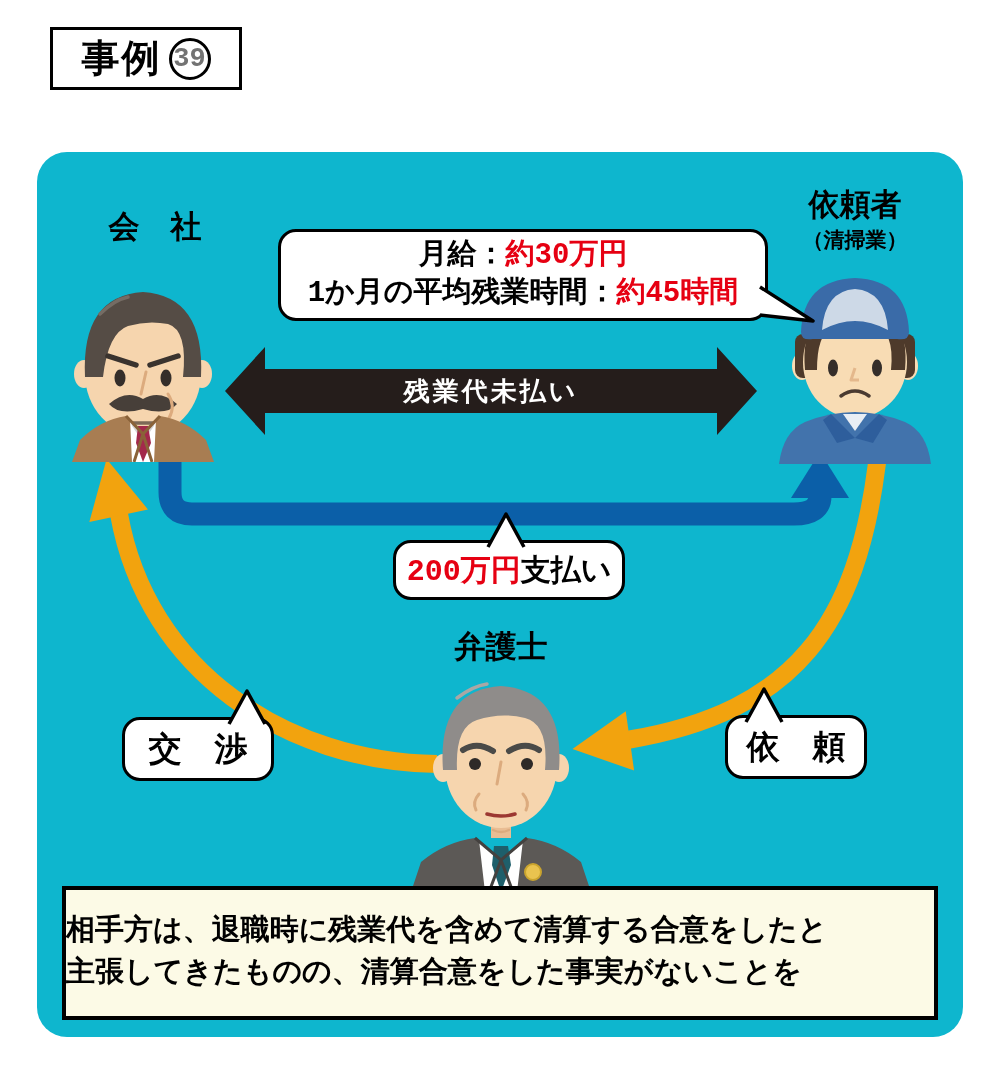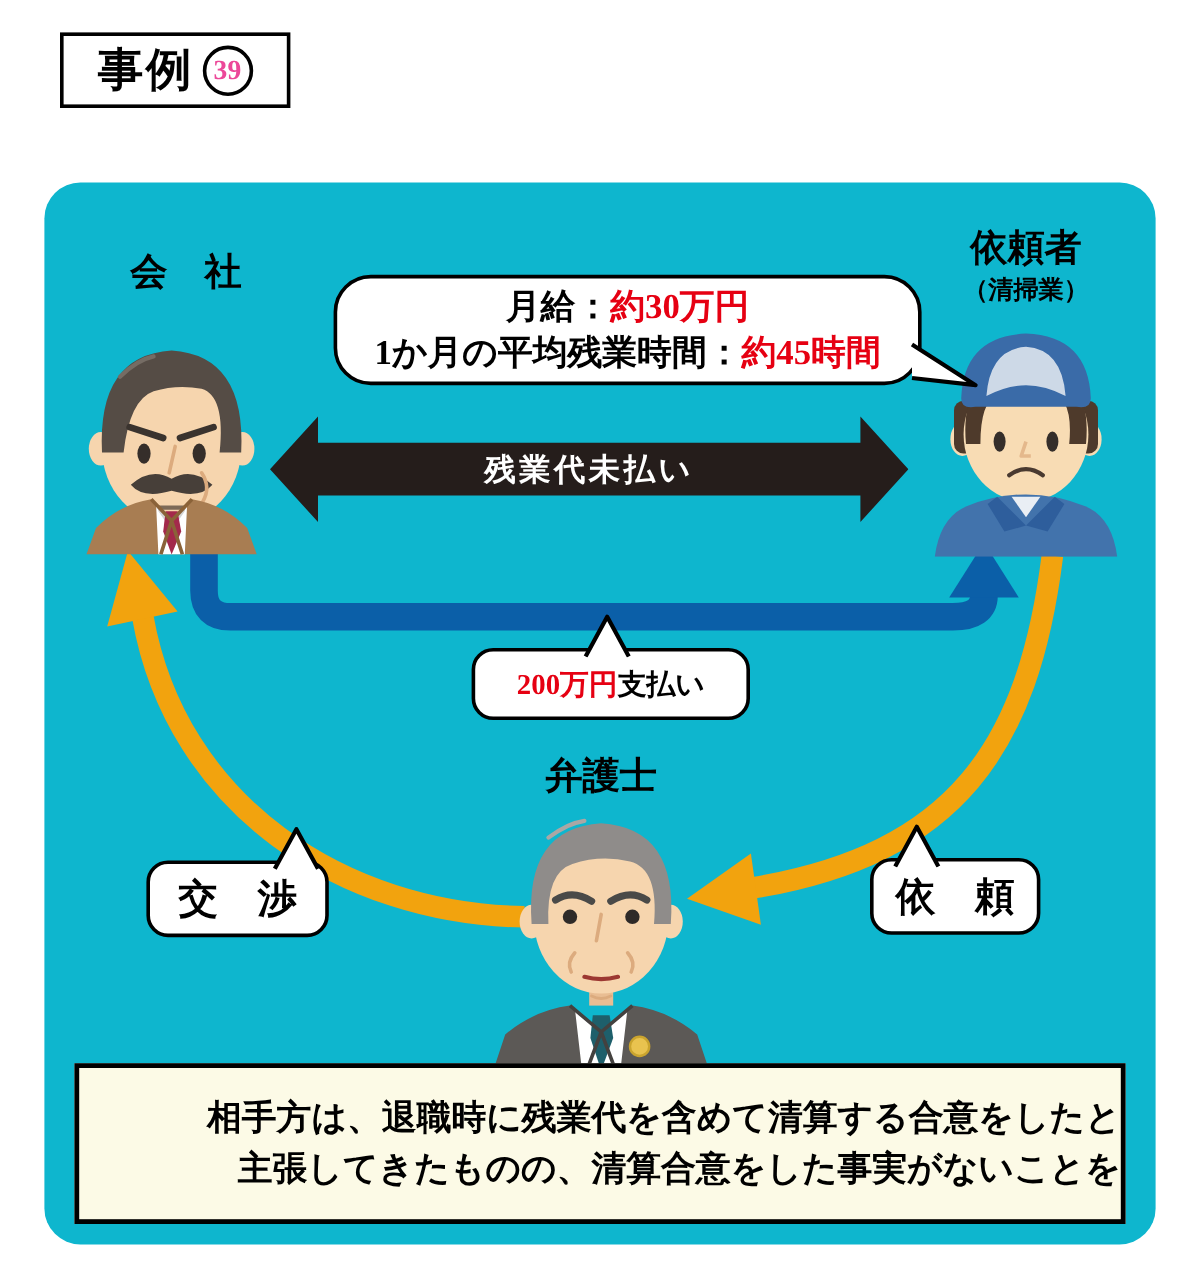--- a/index.html
+++ b/index.html
@@ -1,33 +1,33 @@
 <!DOCTYPE html>
 <html><head>
 <meta charset="utf-8">
 <style>
   * { margin:0; padding:0; box-sizing:border-box; }
   body { background:#fff; }
   .page {
     position:relative; width:1000px; height:1067px; background:#ffffff;
-    font-family:Liberation Serif, serif; font-weight:bold;
+    font-family:Liberation Mono, monospace; font-weight:bold;
     overflow:hidden; color:#1a1a1a;
   }
 
   
   .case-badge {
     position:absolute; left:50px; top:27px; width:192px; height:63px;
     background:#fff; border:3px solid #000;
     display:flex; align-items:center; justify-content:center; gap:7px;
   }
   .case-badge .prefix { font-size:38px; font-weight:900; letter-spacing:2px; color:#000; }
   .case-badge .circled {
     width:42px; height:42px; border:3.5px solid #000; border-radius:50%;
     display:inline-flex; align-items:center; justify-content:center;
-    font-size:23px; font-weight:900; color:#ec4899;
+    font-size:27px; font-weight:900; color:#737373;
   }
   .main-title {
     position:absolute; left:0; right:0; top:86px; text-align:center;
     font-size:46px; font-weight:900; color:#000; letter-spacing:1px;
   }
 
   
   .panel {
     position:absolute; left:37px; top:152px; width:926px; height:885px;
     background:#0eb6ce; border-radius:30px;
@@ -47,42 +47,42 @@
   .avatar-client  { left:738px; top:116px; width:160px; height:196px; }
   .avatar-lawyer  { left:368px; top:510px; width:192px; height:230px; }
 
   
   .bubble {
     position:absolute; background:#fff; border:3.5px solid #000; border-radius:18px;
     display:flex; flex-direction:column; align-items:center; justify-content:center;
     color:#000;
   }
   .bubble .tail { position:absolute; }
-  .salary-bubble { left:241px; top:77px; width:490px; height:92px; font-size:29px; line-height:38px;border-radius:31px; }
+  .salary-bubble { left:241px; top:77px; width:490px; height:92px; font-size:29px; line-height:38px; }
   .salary-bubble .tail { left:calc(100% - 10px); top:50px; }
-  .payment-bubble { left:356px; top:388px; width:232px; height:60px; font-size:24px;justify-content:center; }
+  .payment-bubble { left:356px; top:388px; width:232px; height:60px; font-size:30px;justify-content:center; }
   .payment-bubble .tail { left:86px; top:-33px; }
   .negotiation-bubble { left:85px;  top:565px; width:152px; height:64px; font-size:33px; }
   .negotiation-bubble .tail { left:98px; top:-33px; }
   .request-bubble { left:688px; top:563px; width:142px; height:64px; font-size:33px; }
   .request-bubble .tail { left:12px; top:-33px; }
   .red { color:#e60012; }
 
   
   .unpaid-arrow { position:absolute; left:188px; top:193px; width:532px; height:92px; }
   .unpaid-arrow .label {
     position:absolute; inset:0; display:flex; align-items:center; justify-content:center;
     color:#fff; font-size:26px; font-weight:900; letter-spacing:3px;
   }
 
   
   .summary-box {
     position:absolute; left:25px; top:734px; width:876px; height:134px;
     background:#fcfae6; border:4px solid #000;
-    display:flex; flex-direction:column; align-items:flex-end; justify-content:center;
+    display:flex; flex-direction:column; align-items:flex-start; justify-content:center;
     text-align:center; font-size:29px; font-weight:900; line-height:42px; color:#000;
   }
 </style>
 </head>
 <body>
 
 <div class="page">
 
   <div class="case-badge">
     <span class="prefix">事例</span>

